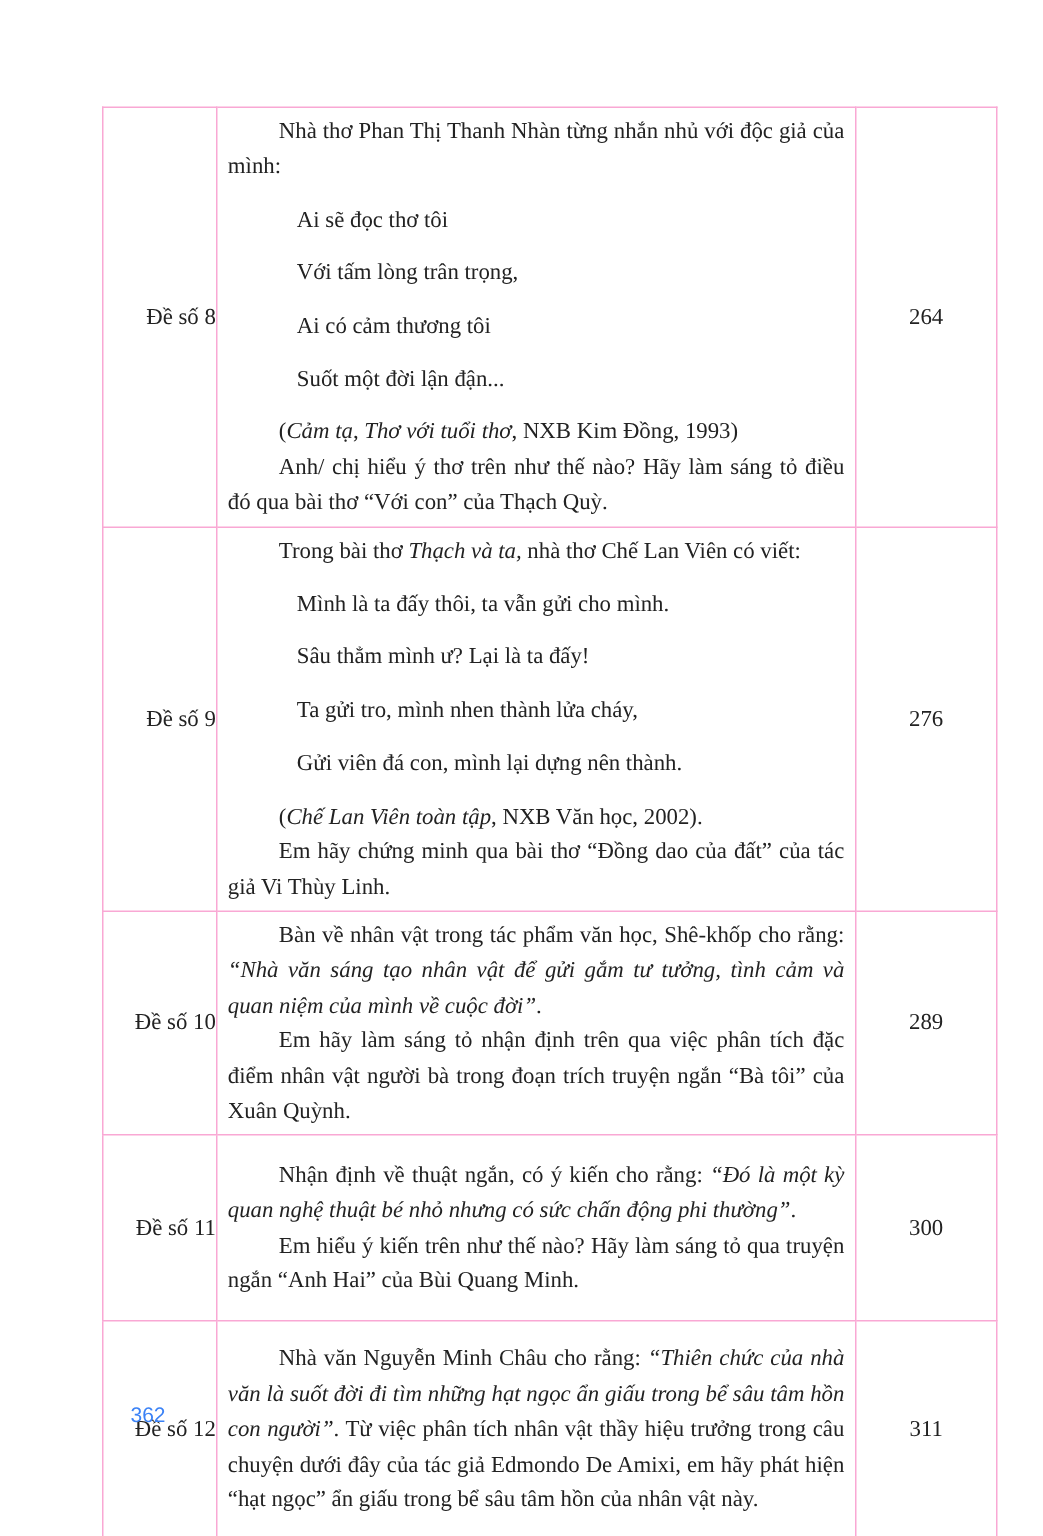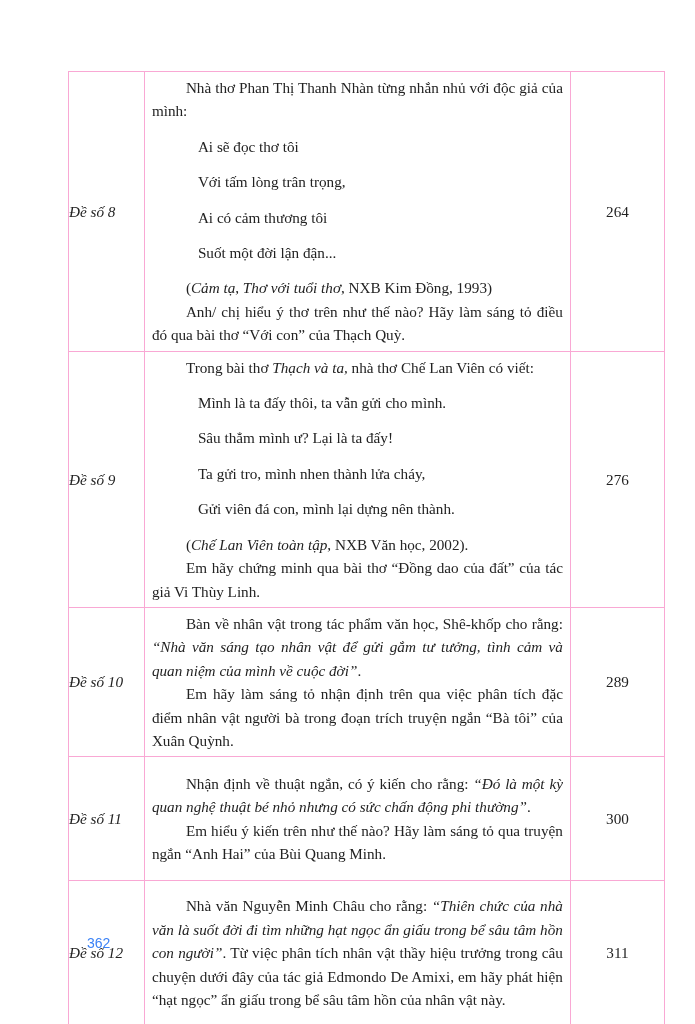--- a/index.html
+++ b/index.html
@@ -13,21 +13,21 @@
       width: 597px;
       border-collapse: collapse;
       font-size: 15.2px;
       line-height: 23.4px;
     }
     table.exam-table td {
       border: 1px solid #f9a8d4;
       vertical-align: middle;
     }
     td.label-cell {
-      width: 74px; text-align: left; padding: 0; white-space: nowrap; font-style: italic;
+      width: 74px; text-align: right; padding: 0; white-space: nowrap;
     }
     td.content-cell {
       width: 406px; padding: 4px 7px 4px 7px; text-align: justify;
     }
     td.page-cell {
       width: 92px; text-align: center; padding: 0;
     }
     .para { text-indent: 34px; margin: 0; }
     .poem { margin: 12px; padding-left: 34px; }
     .cite { margin: 0; padding-left: 34px; }

